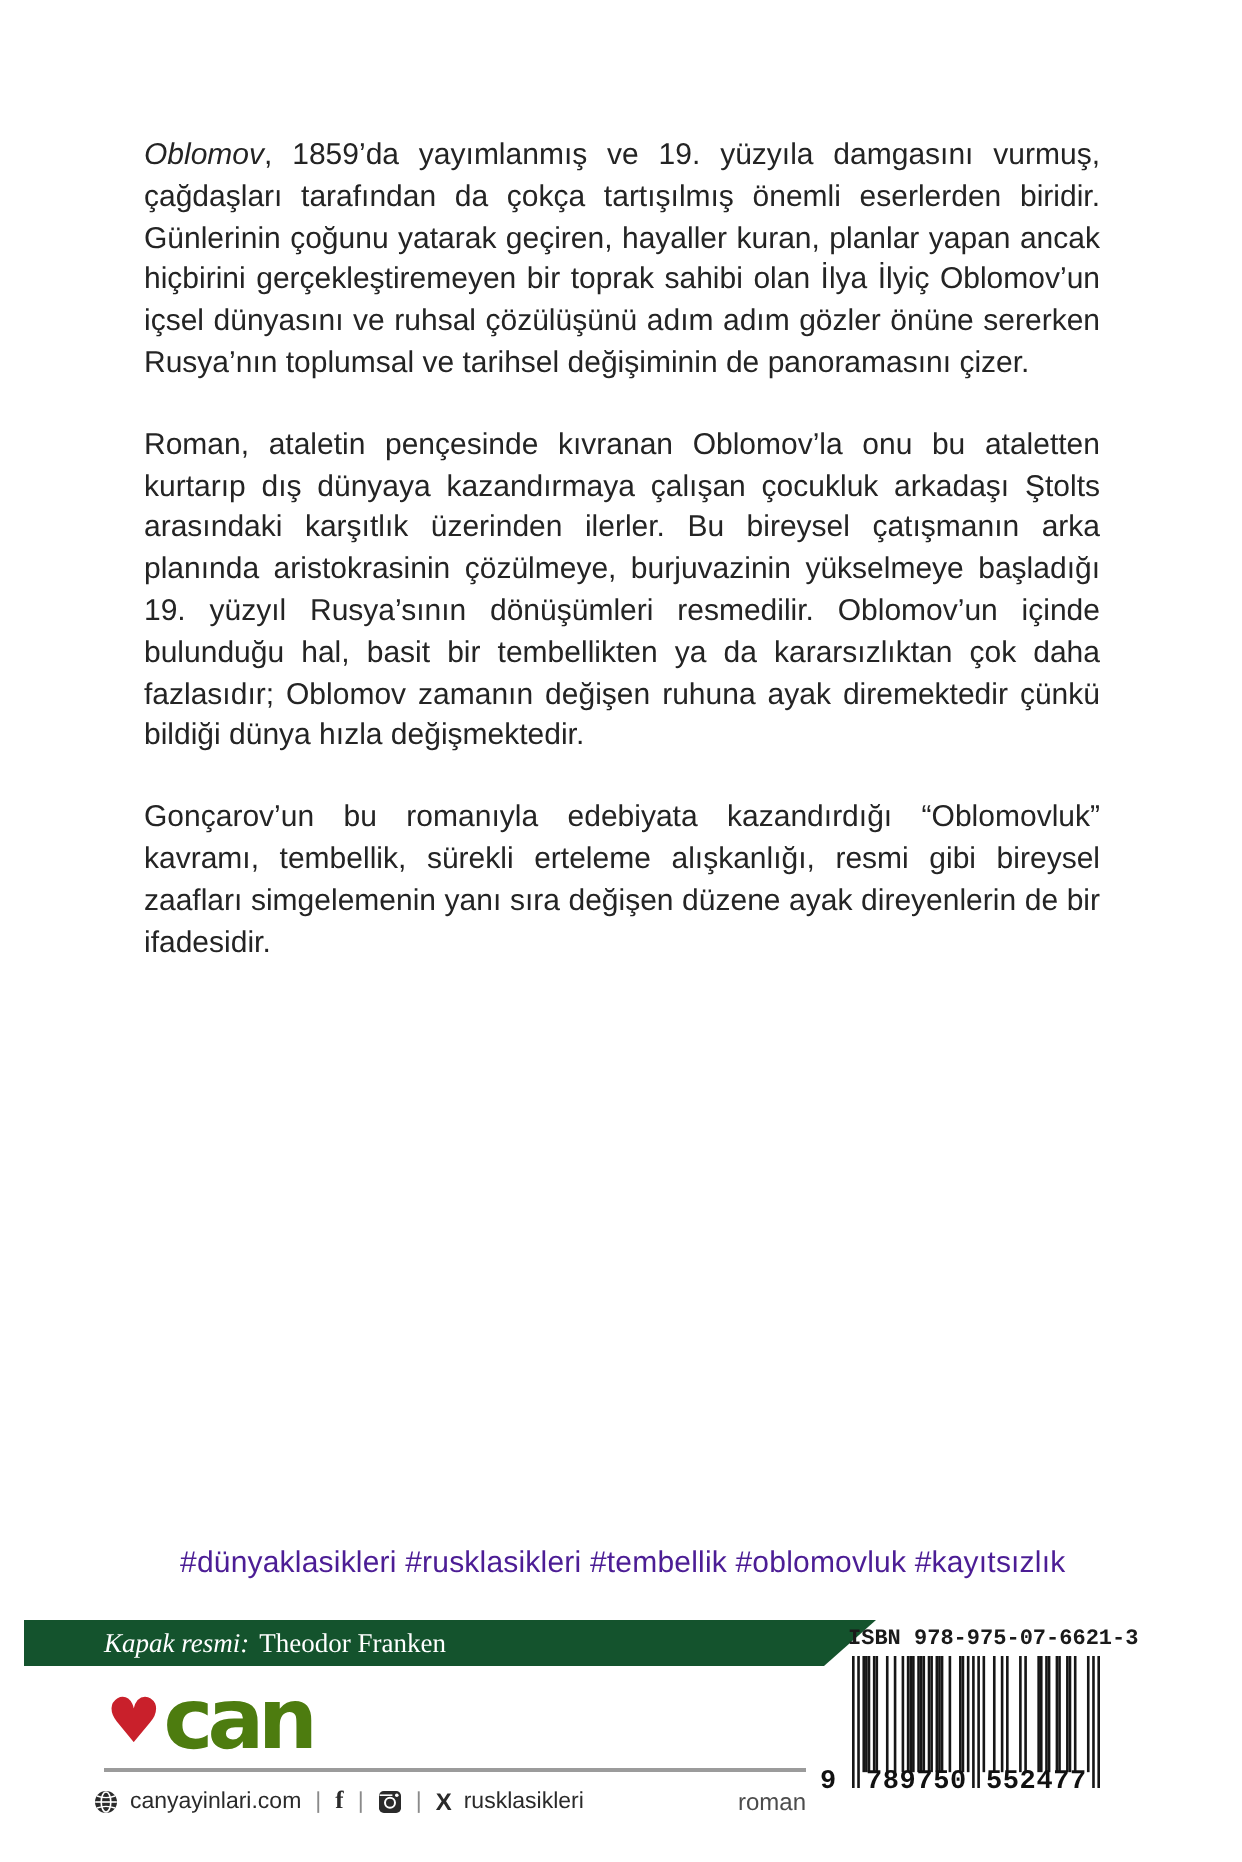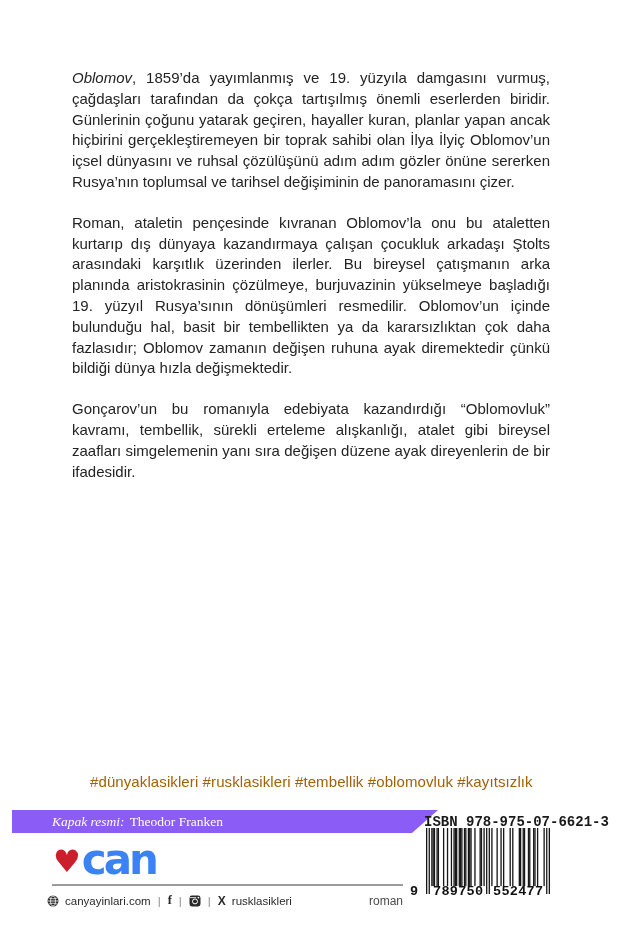--- a/index.html
+++ b/index.html
@@ -13,60 +13,60 @@
     position:absolute; left:72px; top:68px; width:478px;
     font-size:15px; line-height:20.8px; color:#242424;
     text-align:justify;
   }
   .synopsis p { margin:0 0 20px 0; }
   .lead-italic { font-style:italic; }
 
   
   .hashtags {
     position:absolute; left:90px; top:773px;
-    font-size:15px; color:#a16207; letter-spacing:0.1px;
+    font-size:15px; color:#4c1d95; letter-spacing:0.1px;
   }
 
   
   .credit-bar {
     position:absolute; left:12px; top:810px; width:426px; height:23px;
-    background:#8b5cf6;
+    background:#14532d;
     clip-path:polygon(0 0, 100% 0, calc(100% - 26px) 100%, 0 100%);
     color:#ffffff;
   }
   .credit-inner {
     padding-left:40px; line-height:23px;
     font-family:"Liberation Serif", serif; font-size:13.5px;
   }
   .credit-label { font-style:italic; margin-right:5px; }
 
   
   .isbn-label {
     position:absolute; left:424px; top:814px; width:128px;
     font-family:"Liberation Mono", monospace; font-weight:bold;
-    font-size:14px; color:#1a1a1a; white-space:nowrap; text-align:center;
+    font-size:11px; color:#1a1a1a; white-space:nowrap; text-align:center;
   }
   .barcode { position:absolute; left:426px; top:828px; width:124px; height:66px; }
   .bc-num {
     position:absolute; top:884px;
     font-family:"Liberation Mono", monospace; font-size:13.5px;
     font-weight:bold; color:#111; letter-spacing:0.3px;
   }
   .bc-lead   { left:410px; }
   .bc-left   { left:433px; }
   .bc-right  { left:493px; }
 
   
   .logo { position:absolute; left:53px; top:841px; display:flex; align-items:center; }
   .logo-heart {
     color:#c9202b; font-size:31px; line-height:1;
     font-family:"DejaVu Sans", sans-serif; margin-right:1px; position:relative; top:2px;
   }
   .logo-text {
-    color:#3b82f6; font-size:42px; line-height:0.9; font-weight:800;
+    color:#4d7c0f; font-size:42px; line-height:0.9; font-weight:800;
     font-family:"DejaVu Sans", sans-serif; letter-spacing:-3px;
   }
 
   .rule { position:absolute; left:52px; top:884px; width:351px; height:1.5px; background:#9b9b9b; }
 
   
   .social {
     position:absolute; left:47px; top:893px; display:flex; align-items:center;
     gap:6px; font-size:11.5px; color:#2a2a2a;
   }
@@ -78,21 +78,21 @@
   .genre { position:absolute; right:218px; top:894px; font-size:12px; color:#4c4c4c;padding-left:31px; }
 </style>
 </head>
 <body>
 
 <div class="page">
 
   <div class="synopsis">
     <p><span class="lead-italic">Oblomov</span><span>, 1859’da yayımlanmış ve 19. yüzyıla damgasını vurmuş, çağdaşları tarafından da çokça tartışılmış önemli eserlerden biridir. Günlerinin çoğunu yatarak geçiren, hayaller kuran, planlar yapan ancak hiçbirini gerçekleştiremeyen bir toprak sahibi olan İlya İlyiç Oblomov’un içsel dünyasını ve ruhsal çözülüşünü adım adım gözler önüne sererken Rusya’nın toplumsal ve tarihsel değişiminin de panoramasını çizer.</span></p>
     <p>Roman, ataletin pençesinde kıvranan Oblomov’la onu bu ataletten kurtarıp dış dünyaya kazandırmaya çalışan çocukluk arkadaşı Ştolts arasındaki karşıtlık üzerinden ilerler. Bu bireysel çatışmanın arka planında aristokrasinin çözülmeye, burjuvazinin yükselmeye başladığı 19. yüzyıl Rusya’sının dönüşümleri resmedilir. Oblomov’un içinde bulunduğu hal, basit bir tembellikten ya da kararsızlıktan çok daha fazlasıdır; Oblomov zamanın değişen ruhuna ayak diremektedir çünkü bildiği dünya hızla değişmektedir.</p>
-    <p>Gonçarov’un bu romanıyla edebiyata kazandırdığı “Oblomovluk” kavramı, tembellik, sürekli erteleme alışkanlığı, atalet gibi bireysel zaafları simgelemenin yanı sıra değişen düzene ayak direyenlerin de bir ifadesidir.</p>
+    <p>Gonçarov’un bu romanıyla edebiyata kazandırdığı “Oblomovluk” kavramı, tembellik, sürekli erteleme alışkanlığı, resmi gibi bireysel zaafları simgelemenin yanı sıra değişen düzene ayak direyenlerin de bir ifadesidir.</p>
   </div>
 
   <div class="hashtags">#dünyaklasikleri #rusklasikleri #tembellik #oblomovluk #kayıtsızlık</div>
 
   <div class="credit-bar">
     <div class="credit-inner">
       <span class="credit-label">Kapak resmi:</span><span>Theodor Franken</span>
     </div>
   </div>
 

